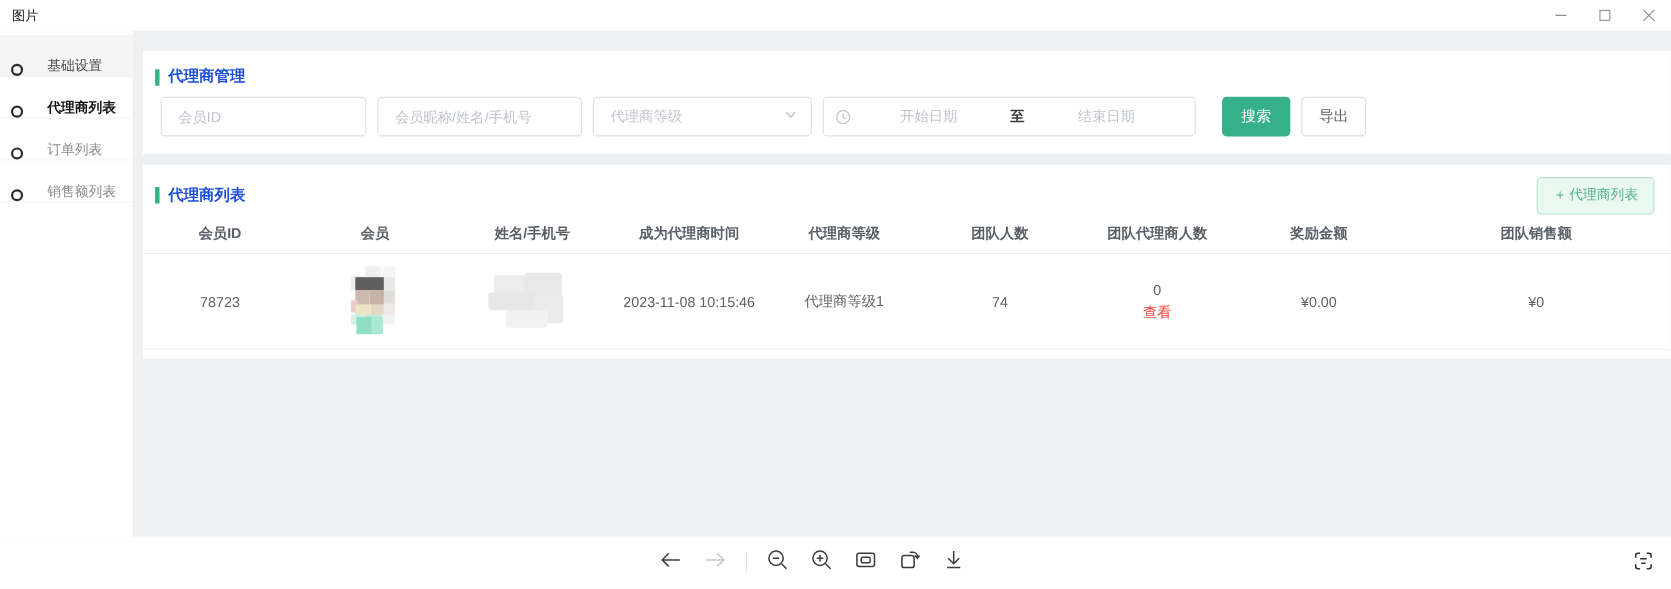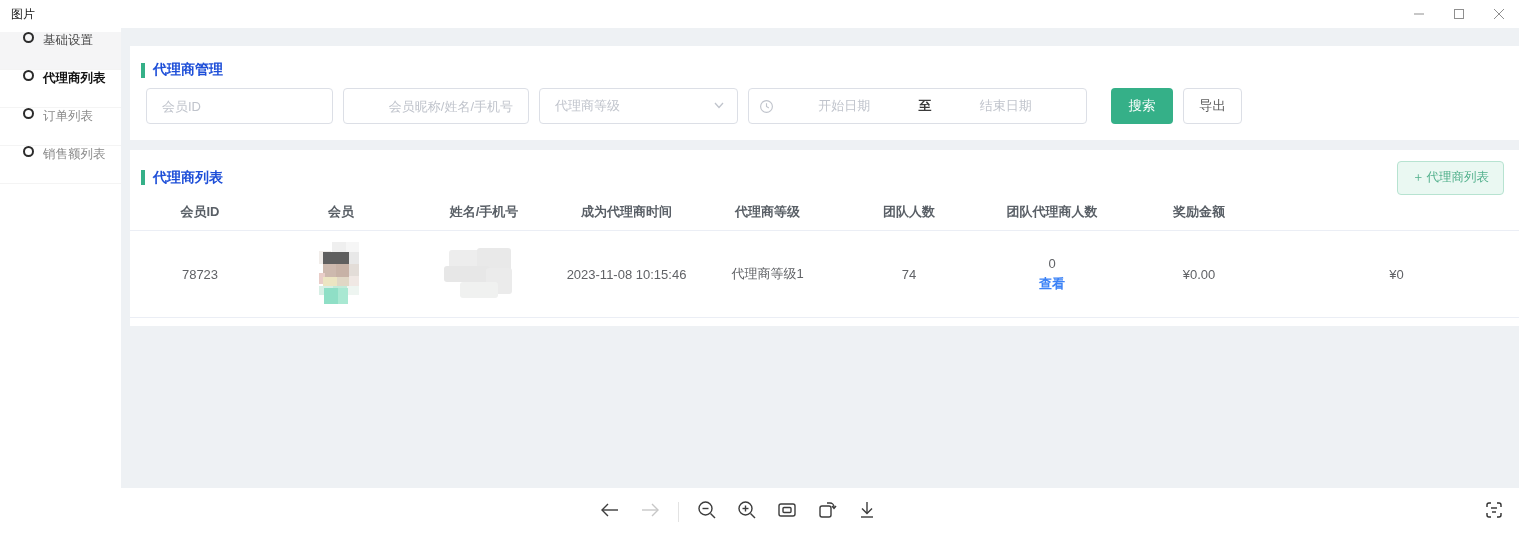--- a/index.html
+++ b/index.html
@@ -12,59 +12,59 @@
   .titlebar .title { position:absolute; left:11px; top:6px; font-size:12px; color:#1a1a1a; }
   .win-controls { position:absolute; right:0; top:0; height:28px; display:flex; }
   .win-btn { width:40px; height:28px; display:flex; align-items:center; justify-content:center; color:#8f8f8f; cursor:pointer; }
   .win-btn svg { display:block; }
 
   
   .photo { position:absolute; top:28px; left:0; width:1519px; height:460px; background:#eef1f4; }
 
   
   .sidebar { position:absolute; left:0; top:0; width:121px; height:100%; background:#fff; padding-top:4px; }
-  .side-item { height:38px; display:flex; align-items:flex-start; padding-left:23px; gap:9px;
+  .side-item { height:38px; display:flex; align-items:flex-end; padding-left:10px; gap:22px;
                font-size:12.5px; color:#8a8a8a; border-bottom:1px solid #f4f4f4; cursor:pointer; background:#fff; }
   .side-item .ring { width:11px; height:11px; border:2px solid #2b2b2b; border-radius:50%; flex:0 0 auto; }
   .side-item.hl { background:#f5f5f6; color:#4a4a4a; }
   .side-item.active { color:#141414; font-weight:bold; }
 
   
   .content { position:absolute; left:121px; top:0; right:0; bottom:0; background:#eef1f4; }
   .card { background:#fff; margin-left:9px; }
   .card1 { margin-top:18px; height:94px; }
   .card2 { margin-top:10px; height:176px; }
 
   .section-title { display:flex; align-items:center; gap:8px; padding-left:11px; font-size:14px; font-weight:bold; color:#1d4ed8; }
   .accent { width:4px; height:15px; background:#35b088; }
 
   .card1 .section-title { padding-top:15px; }
   .filter-row { display:flex; align-items:center; gap:10px; padding-left:16px; margin-top:9px; }
   .f-input { height:36px; border:1px solid #dcdfe6; border-radius:4px; padding:0 15px; font-size:13px; color:#555; background:#fff; outline:none; font-family:"Liberation Sans", sans-serif; }
   .f-input::placeholder { color:#c0c4cc; }
   .in-member { width:187px; }
-  .in-name { width:186px;text-align:right; }
+  .in-name { width:186px; }
   .select { width:199px; height:36px; border:1px solid #dcdfe6; border-radius:4px; display:flex; align-items:center; padding:0 12px 0 15px; cursor:pointer; background:#fff; }
   .select .ph { flex:1; font-size:13px; color:#c0c4cc; }
   .daterange { width:339px; height:36px; border:1px solid #dcdfe6; border-radius:4px; display:flex; align-items:center; padding:0 10px; background:#fff; cursor:pointer; }
   .daterange .ph { flex:1; text-align:center; font-size:13px; color:#c0c4cc; }
   .daterange .sep { font-size:13px; color:#3a3a3a; font-weight:bold; padding:0 4px; }
   .btn-search { margin-left:14px; width:62px; height:36px; background:#35b088; color:#fff; border:none; border-radius:4px; font-size:13.5px; cursor:pointer; font-family:"Liberation Sans", sans-serif; }
   .btn-export { width:59px; height:36px; background:#fff; color:#5f5f5f; border:1px solid #dcdfe6; border-radius:4px; font-size:13.5px; cursor:pointer; font-family:Liberation Mono, monospace; }
 
   .list-head { height:43px; display:flex; align-items:center; justify-content:space-between; padding:12px 15px 0 0; }
   .btn-add { width:107px; height:34px; background:#eaf8f2; border:1px solid #b7e3d1; border-radius:4px; color:#52b08c; font-size:12.5px; cursor:pointer; display:flex; align-items:center; justify-content:center; gap:2px; font-family:"Liberation Sans", sans-serif; }
 
   .grid9 { display:grid; grid-template-columns:140px 142px 144px 141px 141px 142px 144px 150px 1fr; align-items:center; }
   .thead { height:38px; border-bottom:1px solid #ebeef5; font-size:13px; font-weight:bold; color:#595f66; }
   .thead > div { text-align:center; }
   .trow { height:87px; border-bottom:1px solid #ebeef5; font-size:13px; color:#606266; }
   .trow > div { text-align:center; }
   .cell-stack { display:flex; flex-direction:column; align-items:center; gap:4px; }
-  .view-link { color:#3b82f6; cursor:pointer; font-size:13px;font-weight:bold; }
+  .view-link { color:#ef4444; cursor:pointer; font-size:13px; }
 
   .avatar-wrap { display:flex; justify-content:center; }
   .name-blobs { position:relative; width:80px; height:52px; margin:0 auto; }
   .name-blobs div { position:absolute; border-radius:3px; }
 
   
   .viewer-bar { position:absolute; top:488px; left:0; right:0; height:47px; background:#fff; }
   .tool-group { position:absolute; left:598px; top:0; height:47px; display:flex; align-items:center; gap:16px; }
   .tool { width:24px; height:24px; display:flex; align-items:center; justify-content:center; color:#3c3c3c; cursor:pointer; }
   .tool.disabled { color:#c7c7c7; cursor:default; }
@@ -173,20 +173,21 @@
 
         <div class="grid9 thead">
           <div>会员ID</div>
           <div>会员</div>
           <div>姓名/手机号</div>
           <div>成为代理商时间</div>
           <div>代理商等级</div>
           <div>团队人数</div>
           <div>团队代理商人数</div>
           <div>奖励金额</div>
+          <div>团队销售额</div>
         </div>
 
         <div class="grid9 trow">
           <div>78723</div>
           <div class="avatar-wrap">
             <span>
               <svg width="44" height="62" viewBox="0 0 44 62">
                 <rect x="13" y="0" width="14" height="12" fill="#efefef"></rect>
                 <rect x="27" y="0" width="13" height="12" fill="#f6f6f6"></rect>
                 <rect x="0" y="9" width="12" height="13" fill="#f1edea"></rect>

